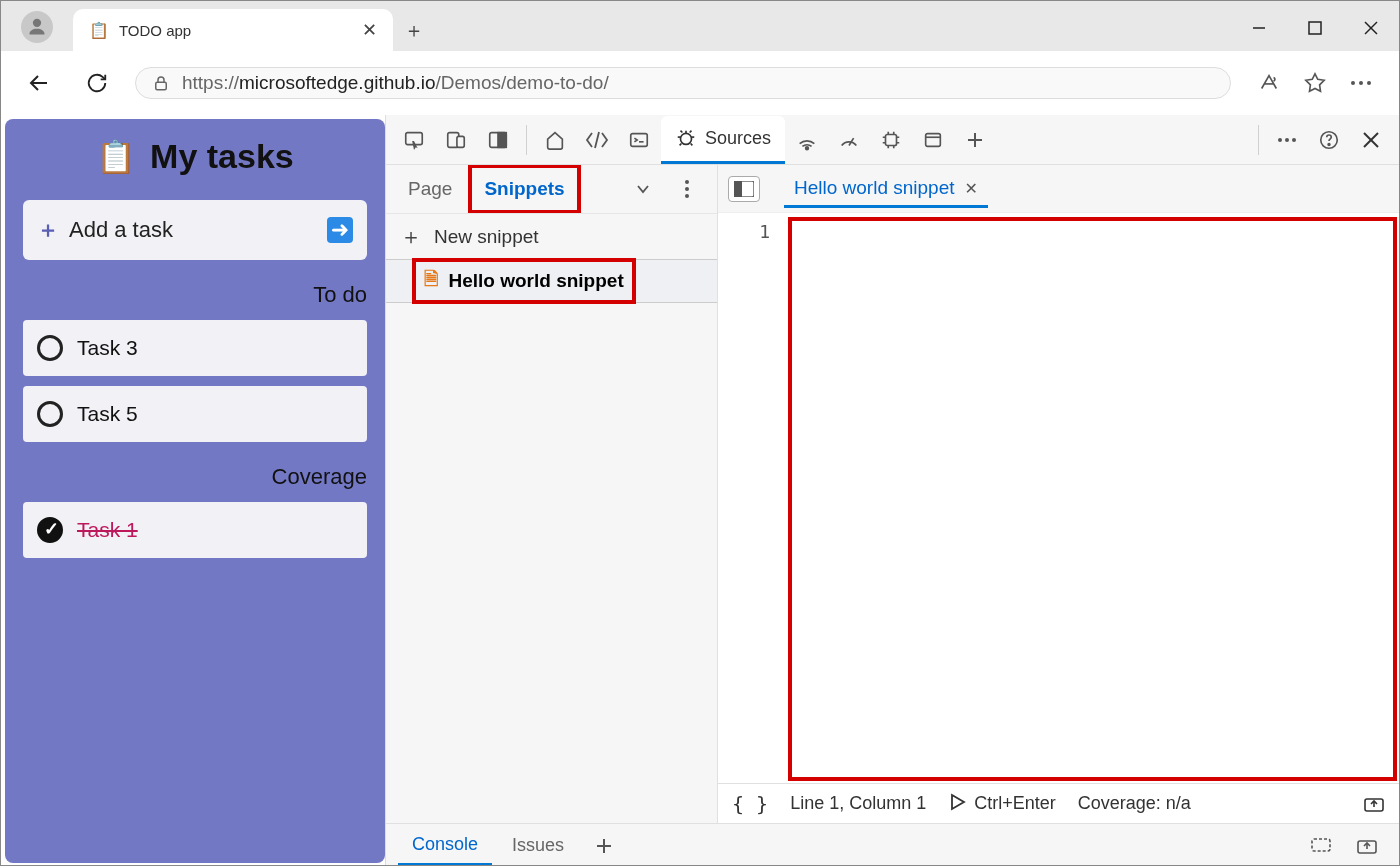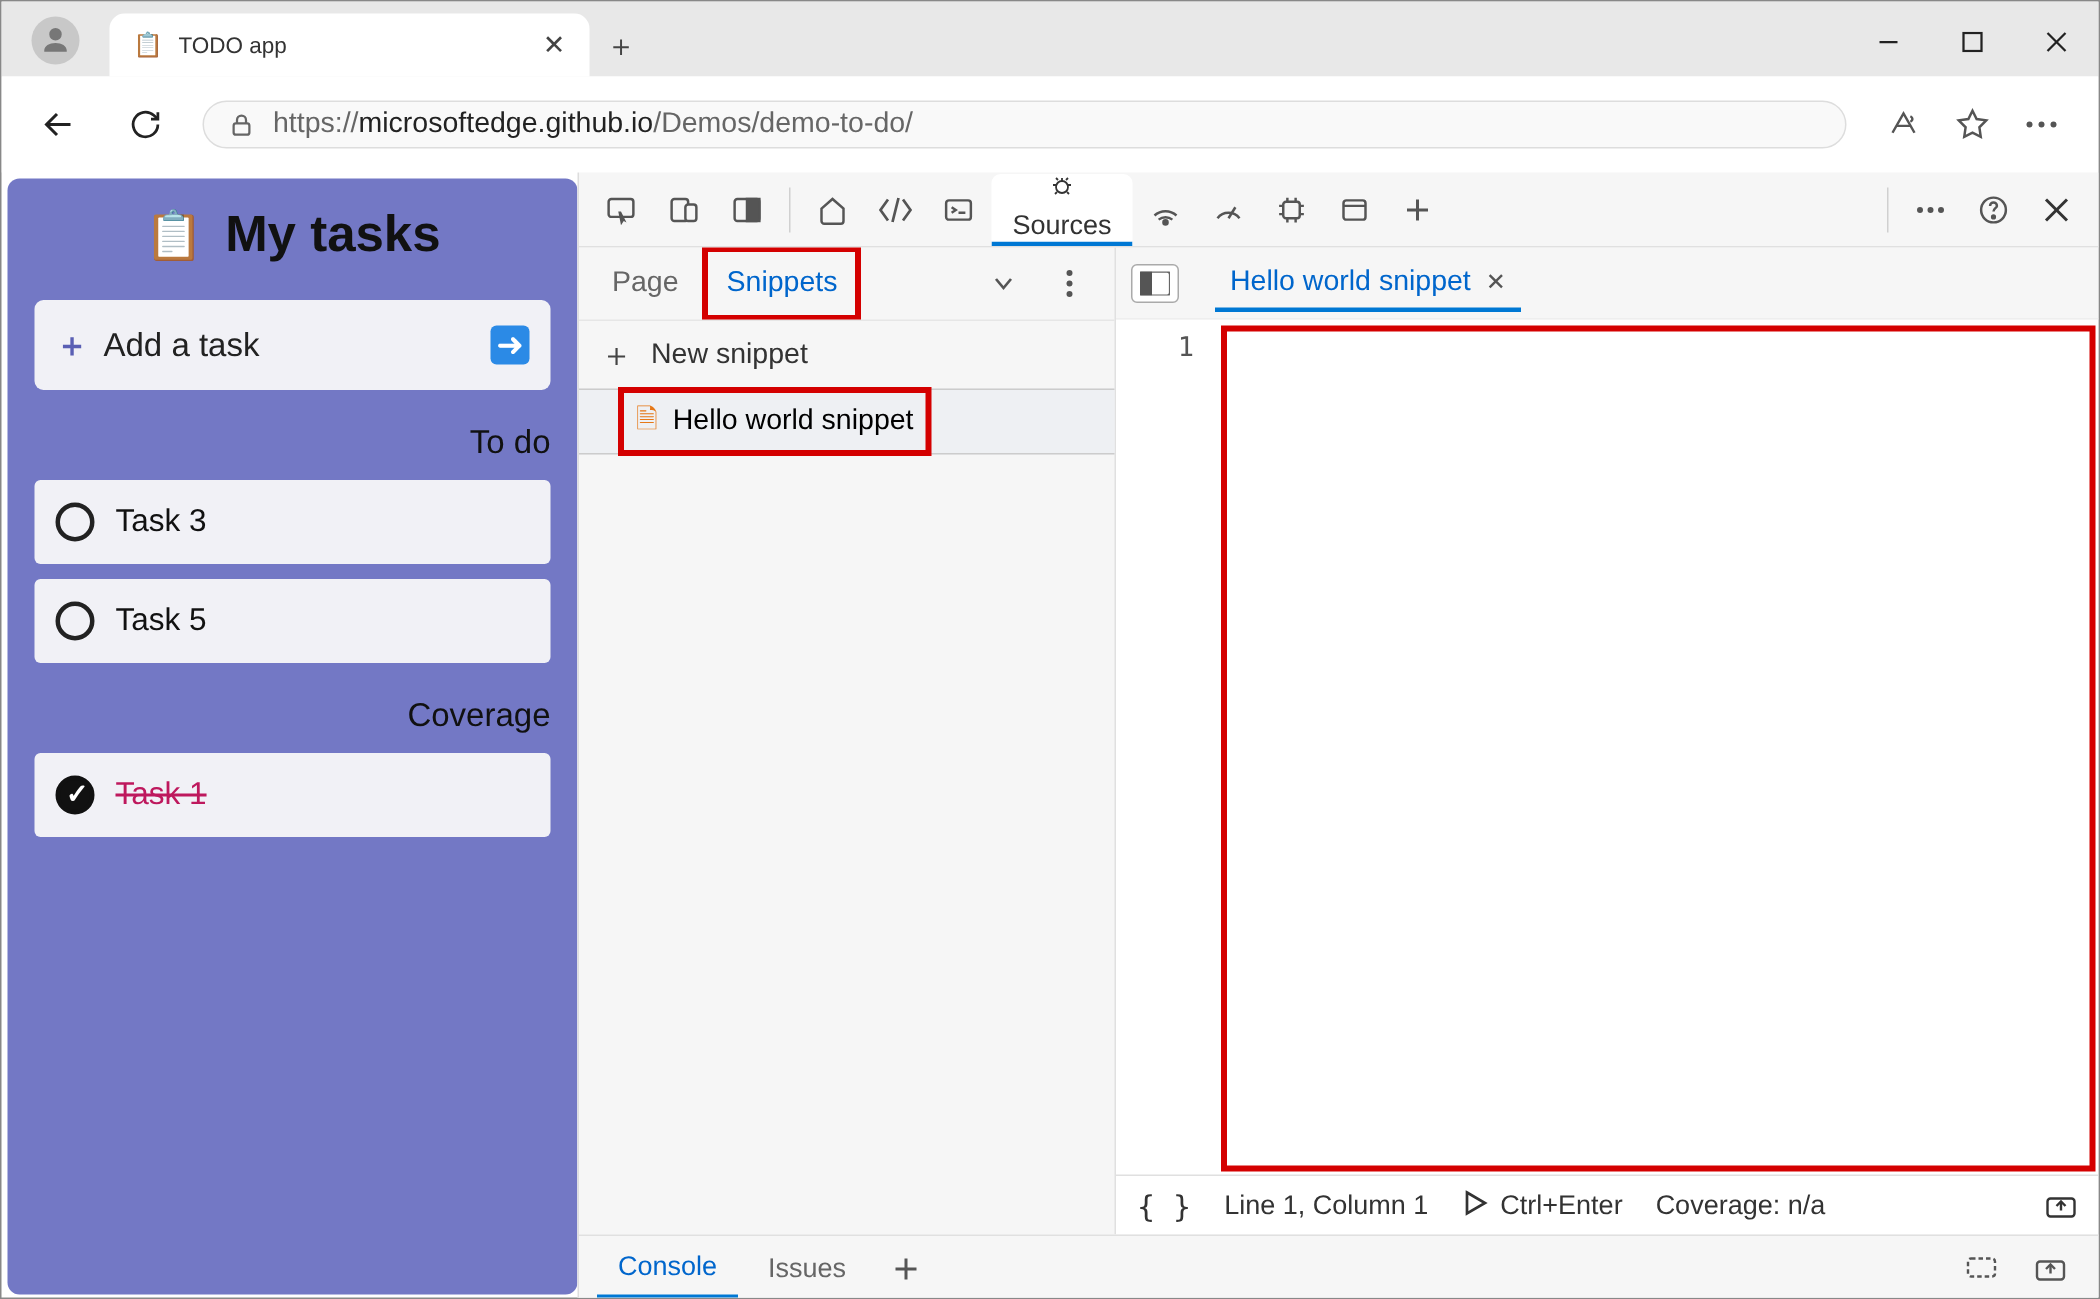--- a/index.html
+++ b/index.html
@@ -43,32 +43,32 @@
 .task.completed .circle { background:#111; border-color:#111; position:relative; }
 .task.completed .circle::after { content:"✓"; color:#fff; position:absolute; left:4px; top:-2px; font-size:18px; font-weight:700; }
 .task.completed .label { text-decoration: line-through; color:#be185d; }
 
 
 .devtools { flex:1; background:#fff; display:flex; flex-direction:column; border-left:1px solid #ddd; }
 .dt-toolbar { height:50px; border-bottom:1px solid #e0e0e0; display:flex; align-items:center; padding:0 8px; gap:2px; background:#f6f6f6; }
 .dt-tb-group { display:flex; align-items:center; gap:2px; }
 .dt-sep { width:1px; height:30px; background:#d0d0d0; margin:0 6px; }
 .dt-icon { width:40px; height:40px; display:flex; align-items:center; justify-content:center; color:#555; }
-.dt-tab-sources { display:flex; align-items:center; gap:8px; height:48px; padding:0 14px; color:#333; border-bottom:3px solid #0078d4; font-size:18px; background:#fff; border-radius:6px 6px 0 0;flex-direction:column; }
+.dt-tab-sources { display:flex; align-items:center; gap:8px; height:48px; padding:0 14px; color:#333; border-bottom:3px solid #0078d4; font-size:18px; background:#fff; border-radius:6px 6px 0 0; }
 .dt-toolbar-right { margin-left:auto; display:flex; align-items:center; gap:2px; }
 
 .dt-body { flex:1; display:flex; overflow:hidden; }
 
 
-.nav-pane { width: 358px; background:#f6f6f6; border-right:1px solid #e0e0e0; display:flex; flex-direction:column; }
+.nav-pane { width: 332px; background:#f6f6f6; border-right:1px solid #e0e0e0; display:flex; flex-direction:column; }
 .nav-tabs { height:48px; display:flex; align-items:center; padding:0 10px; gap:4px; }
 .nav-tabs .nav-tab { padding:10px 12px; font-size:19px; color:#666; }
 .nav-tabs .nav-tab.active { color:#0066cc; }
 .nav-tabs .spacer { flex:1; }
-.red-box { border: 4px solid #d40000; }
+.red-box { border: 4px solid #d40000; font-weight: bold; }
 .new-snippet { height:46px; display:flex; align-items:center; gap:12px; padding:0 14px; border-top:1px solid #e6e6e6; font-size:19px; color:#333; }
 .new-snippet .plus-ico { font-size:22px; color:#444; }
 .snip-list { }
 .snip-item { height:44px; display:flex; align-items:center; gap:10px; padding:0 14px 0 26px; font-size:19px; background:#eef0f3; border-top:1px solid #ccc; border-bottom:1px solid #ccc; }
 .snip-file-icon { color:#e67817; font-size:18px; }
 
 
 .editor-pane { flex:1; display:flex; flex-direction:column; }
 .editor-tabs { height:48px; display:flex; align-items:center; padding:0 10px; gap:8px; border-bottom:1px solid #eee; background:#f6f6f6; }
 .toggle-nav { width:32px; height:26px; background:#fff; border:1px solid #aaa; border-radius:4px; display:flex; align-items:center; justify-content:center; }

